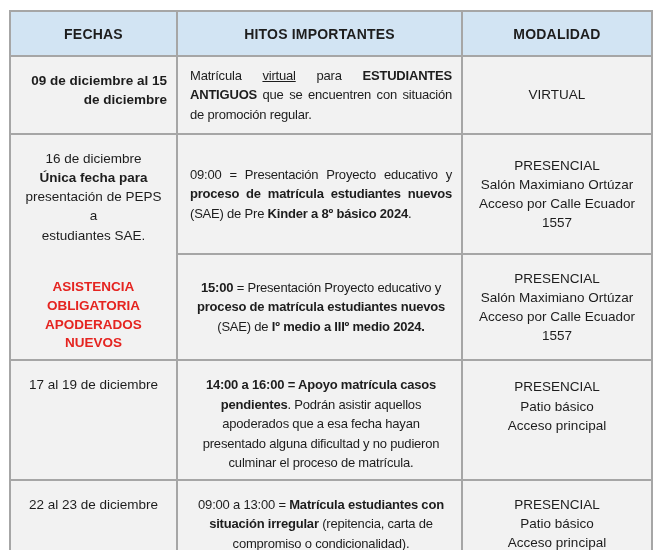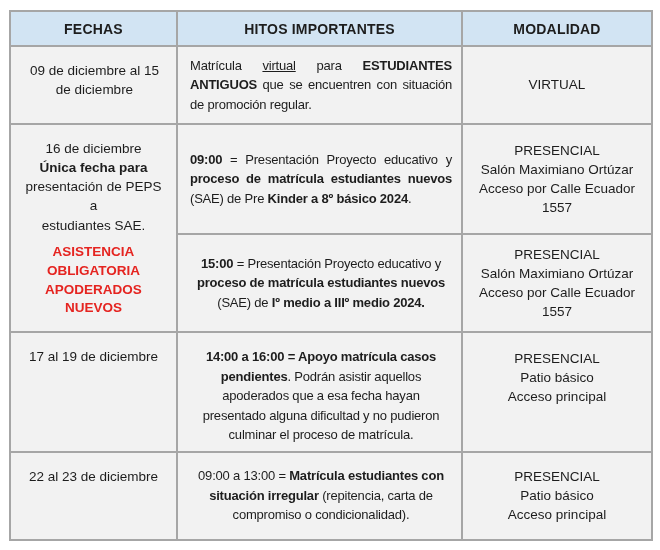--- a/index.html
+++ b/index.html
@@ -25,67 +25,67 @@
   .sched th{
     background:var(--header_bg);
     font-size:14px;font-weight:700;text-align:center;vertical-align:middle;
     letter-spacing:.2px;
   }
   .fecha{
     vertical-align:top;text-align:center;
     font-size:13.5px;line-height:1.42;
     padding:14px 9px 6px 9px;
   }
-  .fecha.left{text-align:center;padding-left:11px;}
+  .fecha.left{text-align:right;padding-left:11px;font-weight:bold;}
   .hito{
     vertical-align:middle;text-align:center;
     font-size:13px;line-height:1.5;letter-spacing:-0.2px;
     padding:6px 9px 6px 12px;
   }
   .hito.just{text-align:justify;}
   .modalidad{
     vertical-align:middle;text-align:center;
     font-size:13.5px;line-height:1.42;
     padding:6px 8px;
   }
   .modalidad.vtop{vertical-align:top;padding-top:16px;}
   .alert-block{
-    display:block;margin-top:8px;
+    display:block;margin-top:33px;
     font-weight:700;color:var(--red_text);
     font-size:13.5px;line-height:1.4;
   }
 </style>
 </head>
 <body>
 
 <table class="sched">
   <colgroup>
     <col style="width:167px">
     <col style="width:285px">
     <col style="width:190px">
   </colgroup>
   <tbody>
-      <tr style="height:35px">
+      <tr style="height:45px">
     <th>FECHAS</th>
     <th>HITOS IMPORTANTES</th>
     <th>MODALIDAD</th>
   </tr>
 
   <tr style="height:78px">
     <td class="fecha left"><span>09 de diciembre al 15 de diciembre</span></td>
     <td class="hito just"><span>Matrícula </span><span style="text-decoration: underline;">virtual</span><span> para </span><span style="font-weight: 700;">ESTUDIANTES ANTIGUOS</span><span> que se encuentren con situación de promoción regular.</span></td>
     <td class="modalidad"><span>VIRTUAL</span></td>
   </tr>
 
   <tr style="height:110px">
     <td class="fecha" rowspan="2">
       <span><span>16 de diciembre</span><br><span style="font-weight: 700;">Única fecha para</span><br><span>presentación de PEPS a</span><br><span style="font-weight: 400;">estudiantes SAE.</span></span>
       <span class="alert-block"><span>ASISTENCIA</span><br><span>OBLIGATORIA</span><br><span>APODERADOS</span><br><span>NUEVOS</span></span>
     </td>
-    <td class="hito just"><span style="font-weight: 700;">09:00</span><span> = Presentación Proyecto educativo y </span><span style="font-weight: 700;">proceso de matrícula estudiantes nuevos</span><span> (SAE) de Pre </span><span style="font-weight: 700;">Kinder a 8º básico 2024</span><span>.</span></td>
+    <td class="hito just"><span style="font-weight: 400;">09:00</span><span> = Presentación Proyecto educativo y </span><span style="font-weight: 700;">proceso de matrícula estudiantes nuevos</span><span> (SAE) de Pre </span><span style="font-weight: 700;">Kinder a 8º básico 2024</span><span>.</span></td>
     <td class="modalidad"><span>PRESENCIAL</span><br><span>Salón Maximiano Ortúzar</span><br><span>Acceso por Calle Ecuador</span><br><span>1557</span></td>
   </tr>
 
   <tr style="height:98px">
     <td class="hito"><span style="font-weight: 700;">15:00</span><span> = Presentación Proyecto educativo y </span><span style="font-weight: 700;">proceso de matrícula estudiantes nuevos</span><span> (SAE) de </span><span style="font-weight: 700;">Iº medio a IIIº medio 2024.</span></td>
     <td class="modalidad"><span>PRESENCIAL</span><br><span>Salón Maximiano Ortúzar</span><br><span>Acceso por Calle Ecuador</span><br><span>1557</span></td>
   </tr>
 
   <tr style="height:84px">
     <td class="fecha"><span>17 al 19 de diciembre</span></td>

